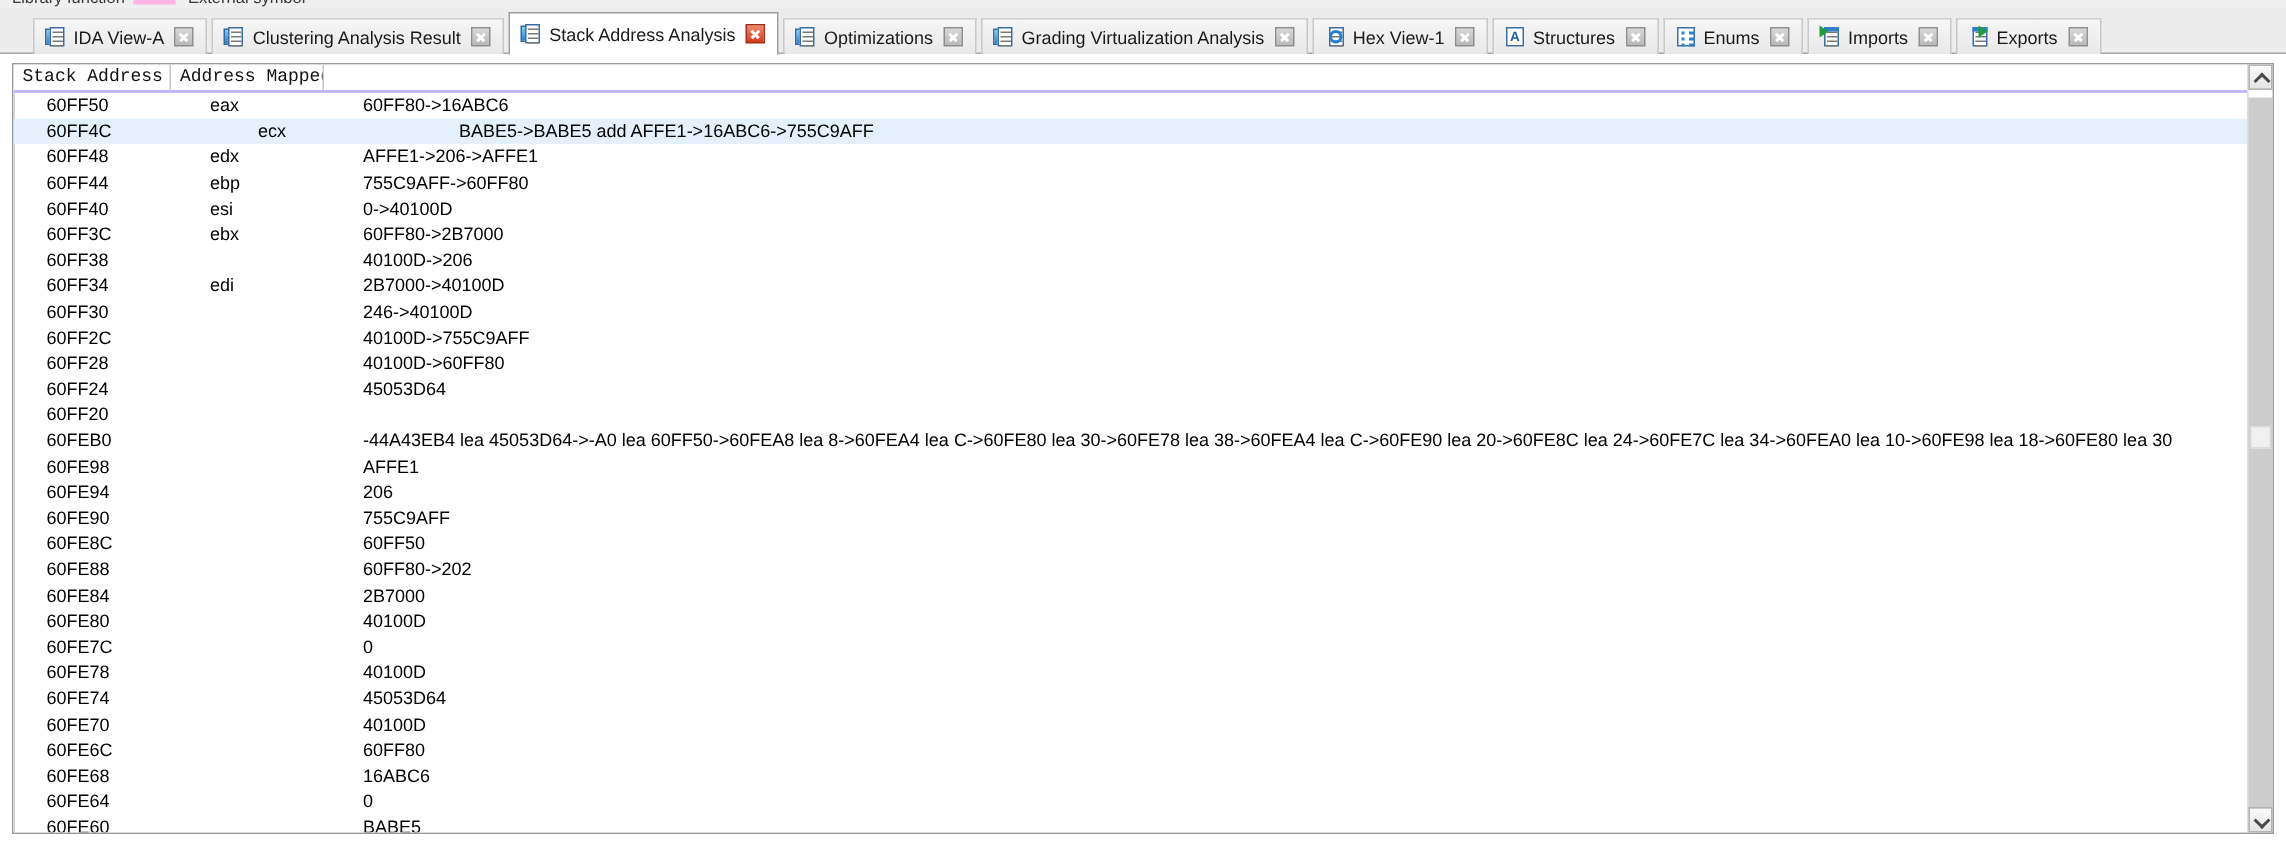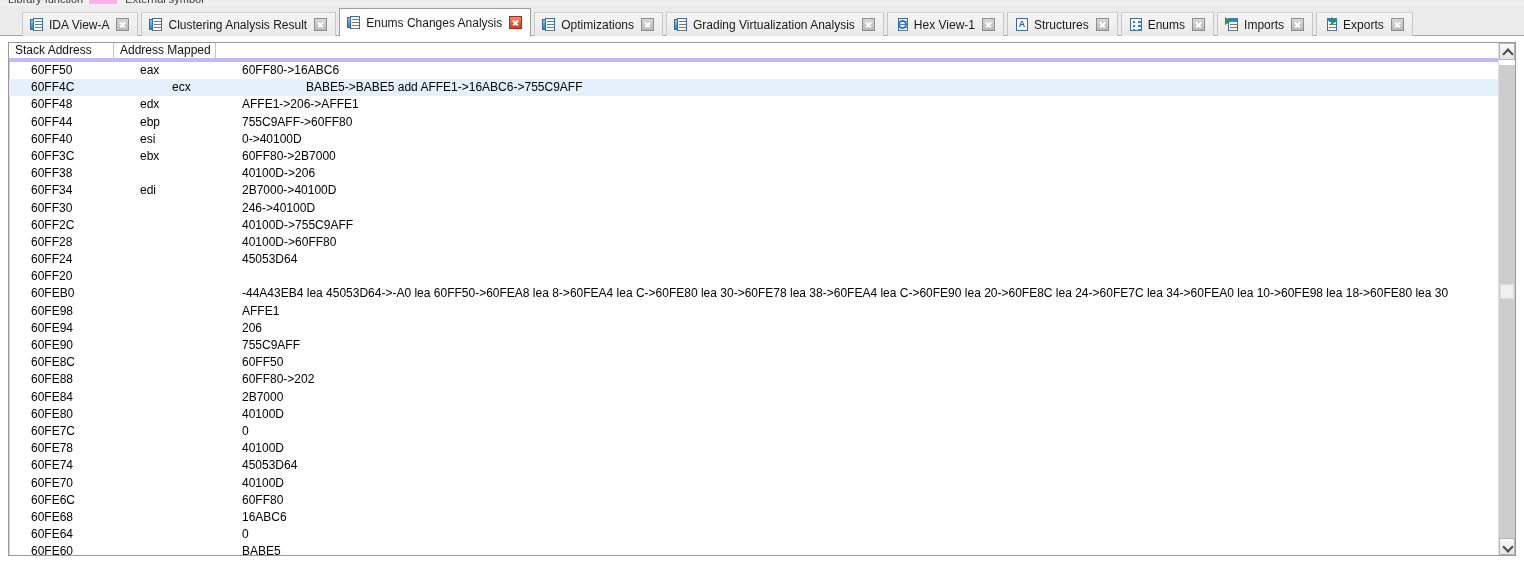--- a/index.html
+++ b/index.html
@@ -216,26 +216,27 @@
     position: absolute;
     left: 0; top: 0;
     right: 17px; bottom: 0;
     overflow: hidden;
     background: #ffffff;
   }
   .header-row {
     height: 19px;
     display: flex;
     align-items: center;
-    border-bottom: 4px solid #c4b5fd;
+    border-bottom: 2px solid #c4b5fd;
     background: #ffffff;
     box-sizing: border-box;
     font-size: 12px;
     color: #111111;
     position: relative;
+    font-family: Liberation Mono, monospace;
   }
   .hcell {
     box-sizing: border-box;
     padding-left: 6px;
     height: 19px;
     line-height: 19px;
     white-space: nowrap;
     overflow: hidden;
     border-right: 1px solid #c6c6c6;
   }
@@ -346,21 +347,21 @@
           <span class="sheet"></span>
         </span>
         <span class="tab-label">Clustering Analysis Result</span>
         <span class="tclose"></span>
       </div>
       <div class="tab active">
         <span class="ticon">
           <span class="tabedge"></span>
           <span class="sheet"></span>
         </span>
-        <span class="tab-label">Enums Changes Analysis</span>
+        <span class="tab-label">Stack Address Analysis</span>
         <span class="tclose red"></span>
       </div>
       <div class="tab">
         <span class="ticon">
           <span class="tabedge"></span>
           <span class="sheet"></span>
         </span>
         <span class="tab-label">Optimizations</span>
         <span class="tclose"></span>
       </div>

